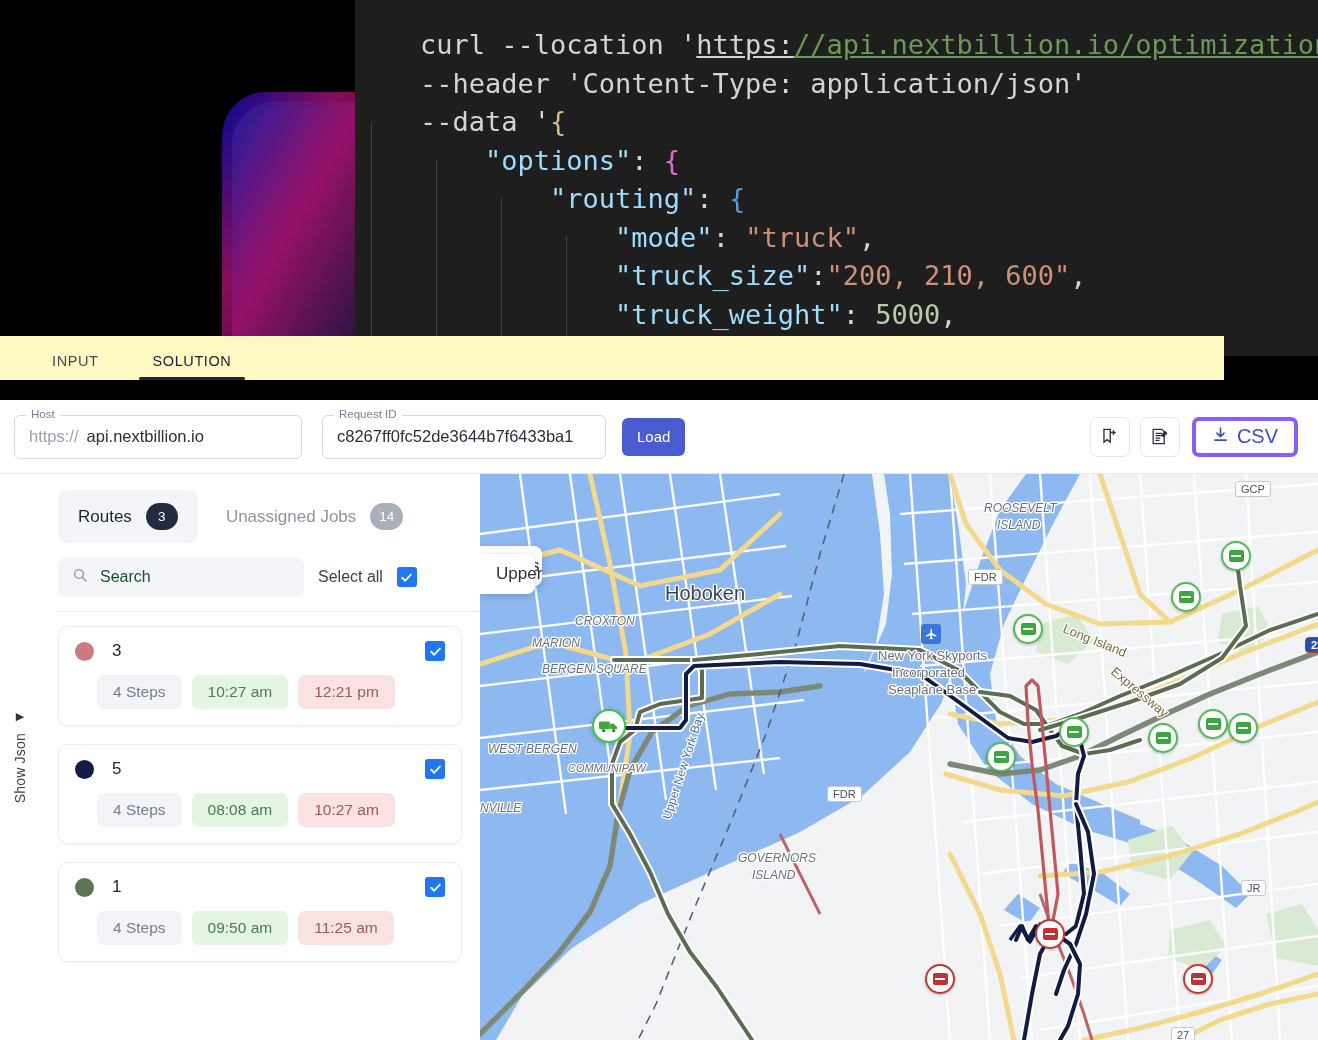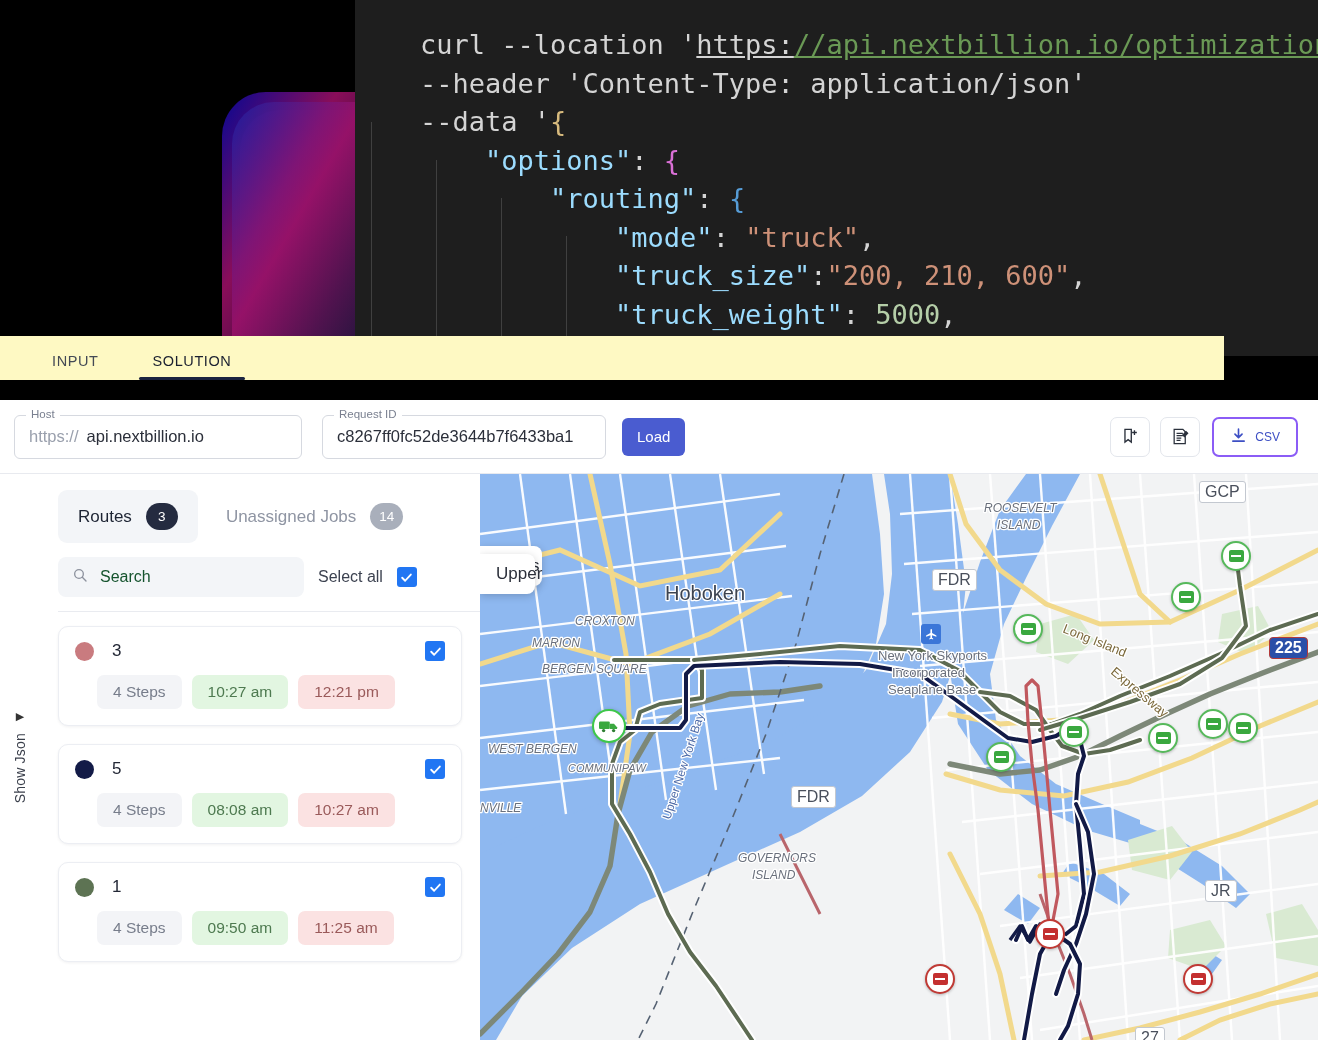--- a/index.html
+++ b/index.html
@@ -97,22 +97,22 @@
     background:#4a5cd0; color:#fff; font-size:15px; border:none; cursor:pointer;
     font-family:"Liberation Sans",sans-serif;
   }
   .tb-spacer { flex:1; }
   .icon-btn {
     width:40px; height:40px; border:1px solid #e3e6ec; border-radius:7px;
     background:#fff; display:flex; align-items:center; justify-content:center;
     cursor:pointer; margin-left:10px;
   }
   .csv-btn {
-    margin-left:12px; height:40px; padding:0 16px; border:2px solid #8b5cf6;
-    border-radius:7px; background:#fff; color:#3d4fc4; font-size:12px;
+    margin-left:12px; height:40px; padding:0 16px; border:4px solid #8b5cf6;
+    border-radius:7px; background:#fff; color:#3d4fc4; font-size:20px;
     display:flex; align-items:center; gap:8px; cursor:pointer;
   }
 
   
   .main { position:absolute; left:0; top:474px; width:1318px; height:566px; background:#fff; }
 
   
   .rail {
     position:absolute; left:0; top:0; width:40px; height:566px;
     display:flex; align-items:center; justify-content:center;
@@ -178,21 +178,21 @@
   .map svg { display:block; }
   .overlay-panel {
     position:absolute; background:#fff; border-radius:0 8px 8px 0;
     box-shadow:0 2px 8px rgba(0,0,0,.18); display:flex; align-items:center;
     padding:0 16px; font-size:17px; color:#2b2f3a;
   }
   #panel-steps  { left:0px; top:24px; width:62px; height:40px;margin-top:48px; }
   #panel-detail { left:0px; top:80px; width:55px; height:40px; }
   .shield {
     position:absolute; background:#fff; border:1px solid #c3c8d0; border-radius:3px;
-    font-size:16px; color:#4a505c; padding:1px 5px; font-family:"Liberation Sans",sans-serif;
+    font-size:11px; color:#4a505c; padding:1px 5px; font-family:"Liberation Sans",sans-serif;margin-left:36px;
   }
   .marker {
     position:absolute; width:30px; height:30px; border-radius:50%;
     background:#fff; display:flex; align-items:center; justify-content:center;
     box-shadow:0 1px 3px rgba(0,0,0,.25);
   }
   .marker.green { border:2.5px solid #56b95b; }
   .marker.red   { border:2.5px solid #c03a35; }
   .marker .box { width:15px; height:12px; border-radius:2px; position:relative; }
   .marker.green .box { background:#3aa83f; }

